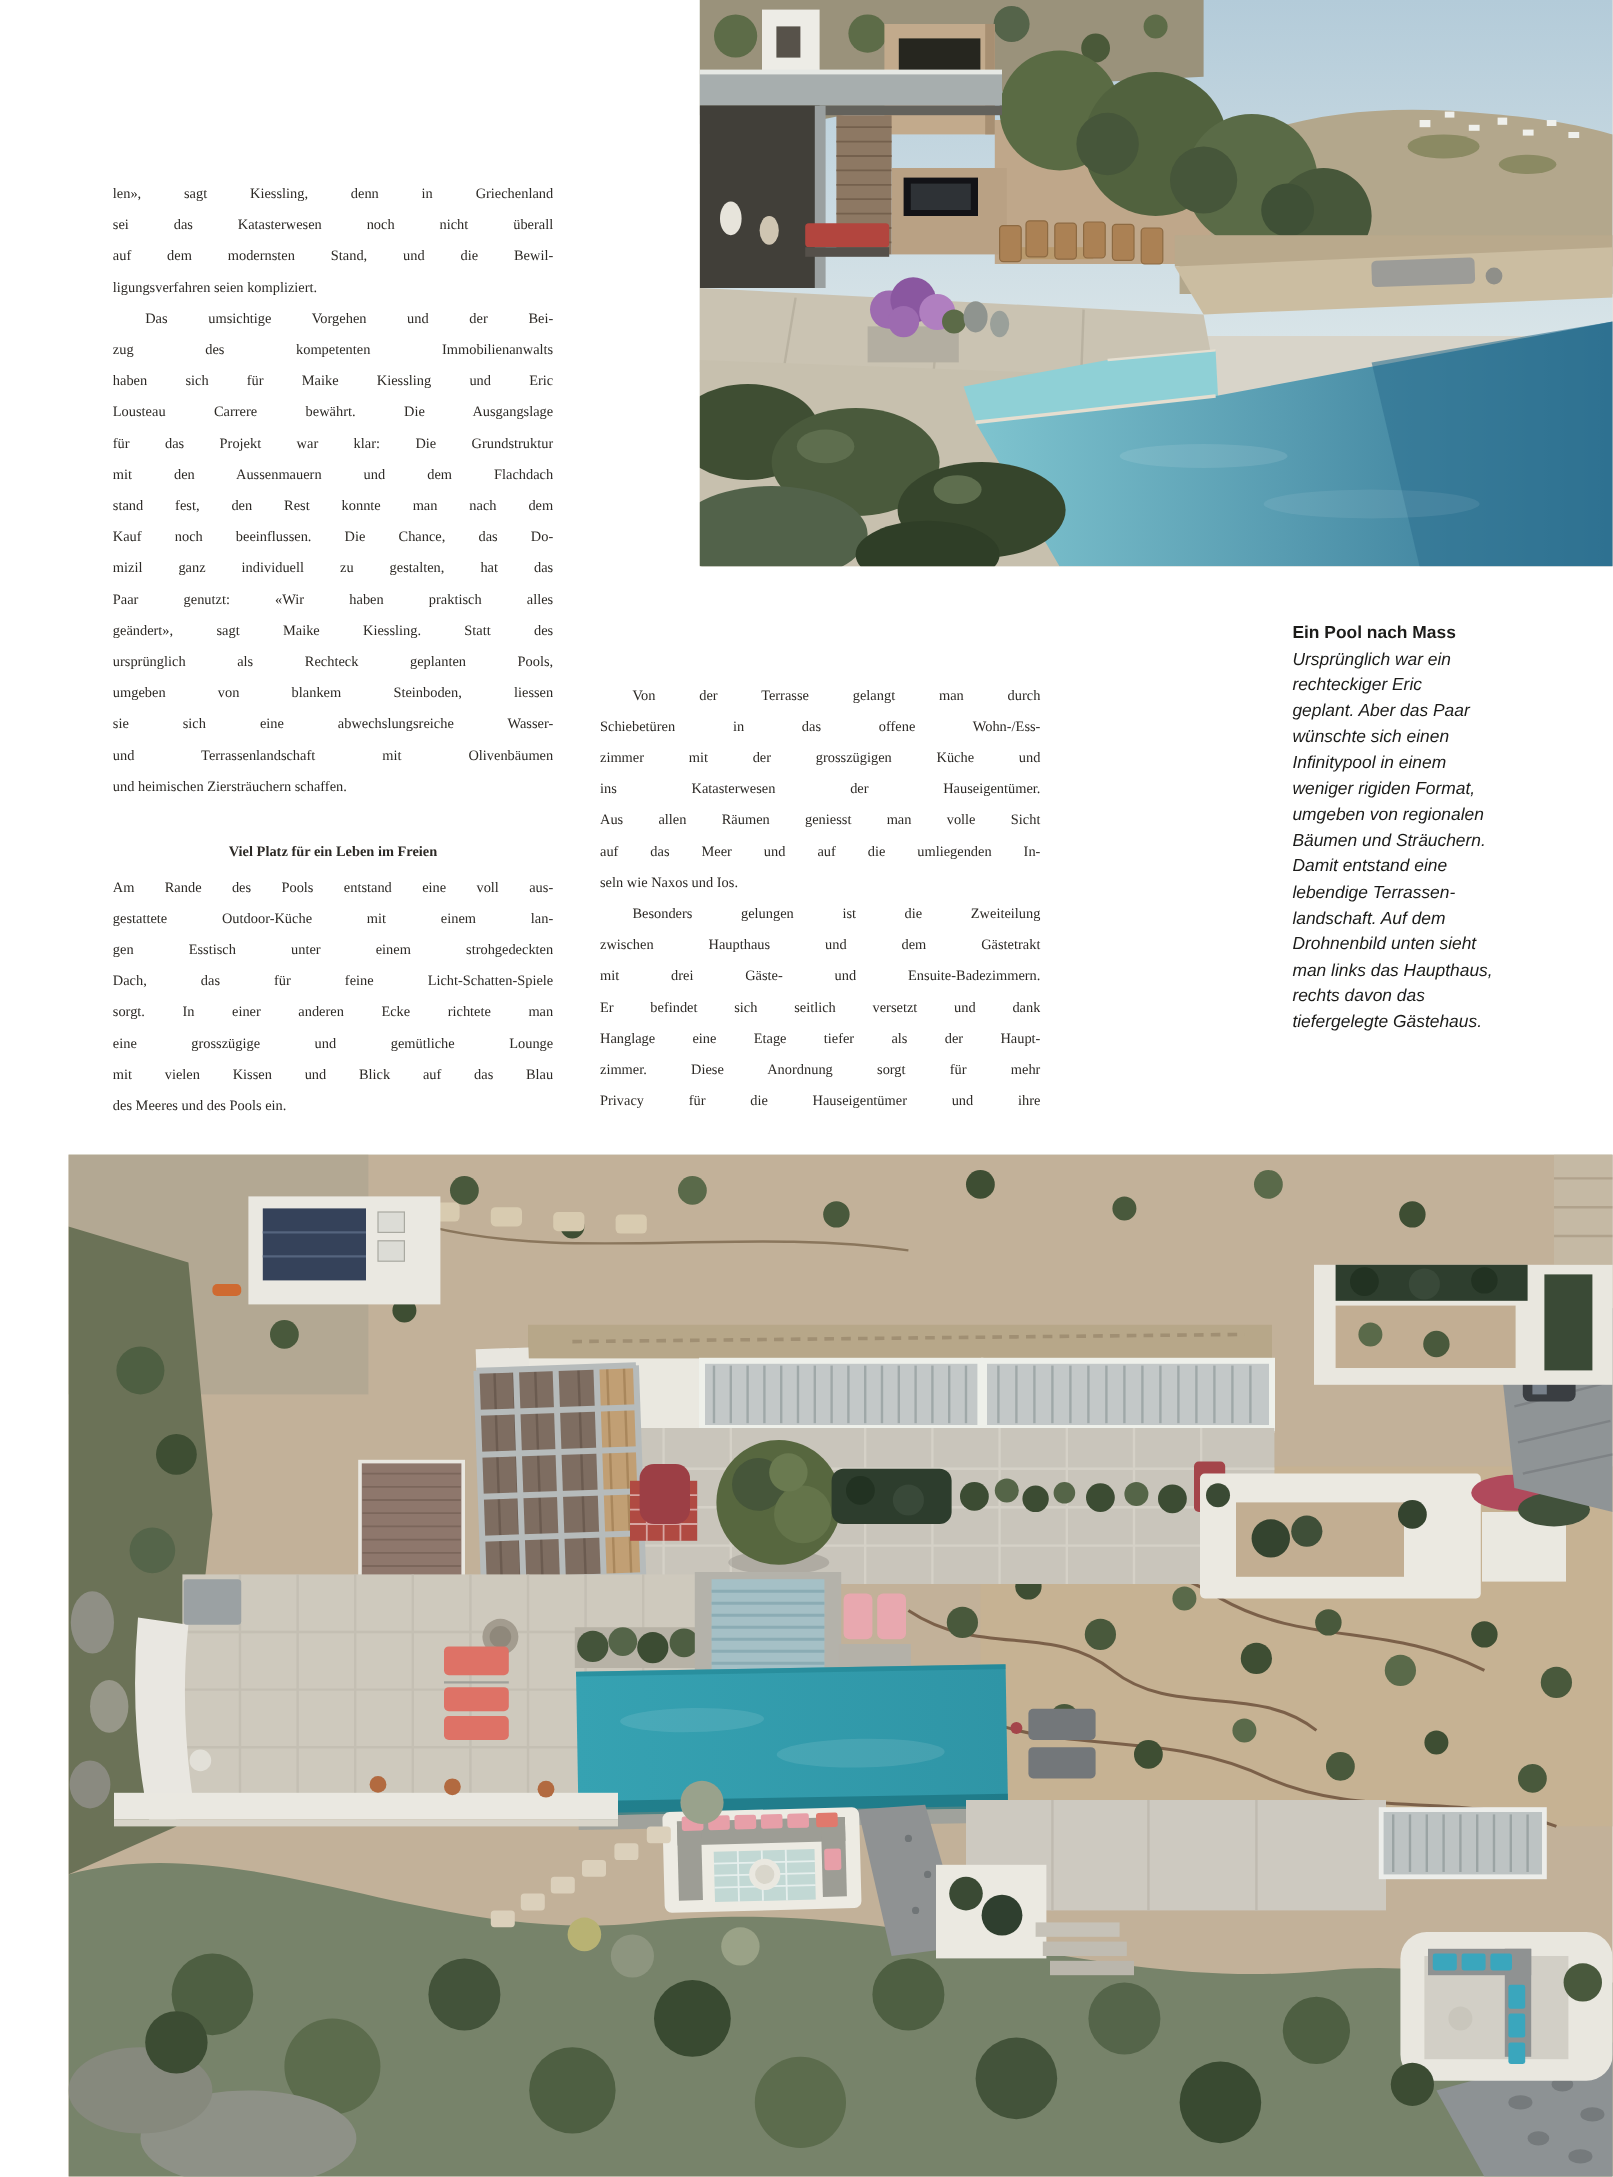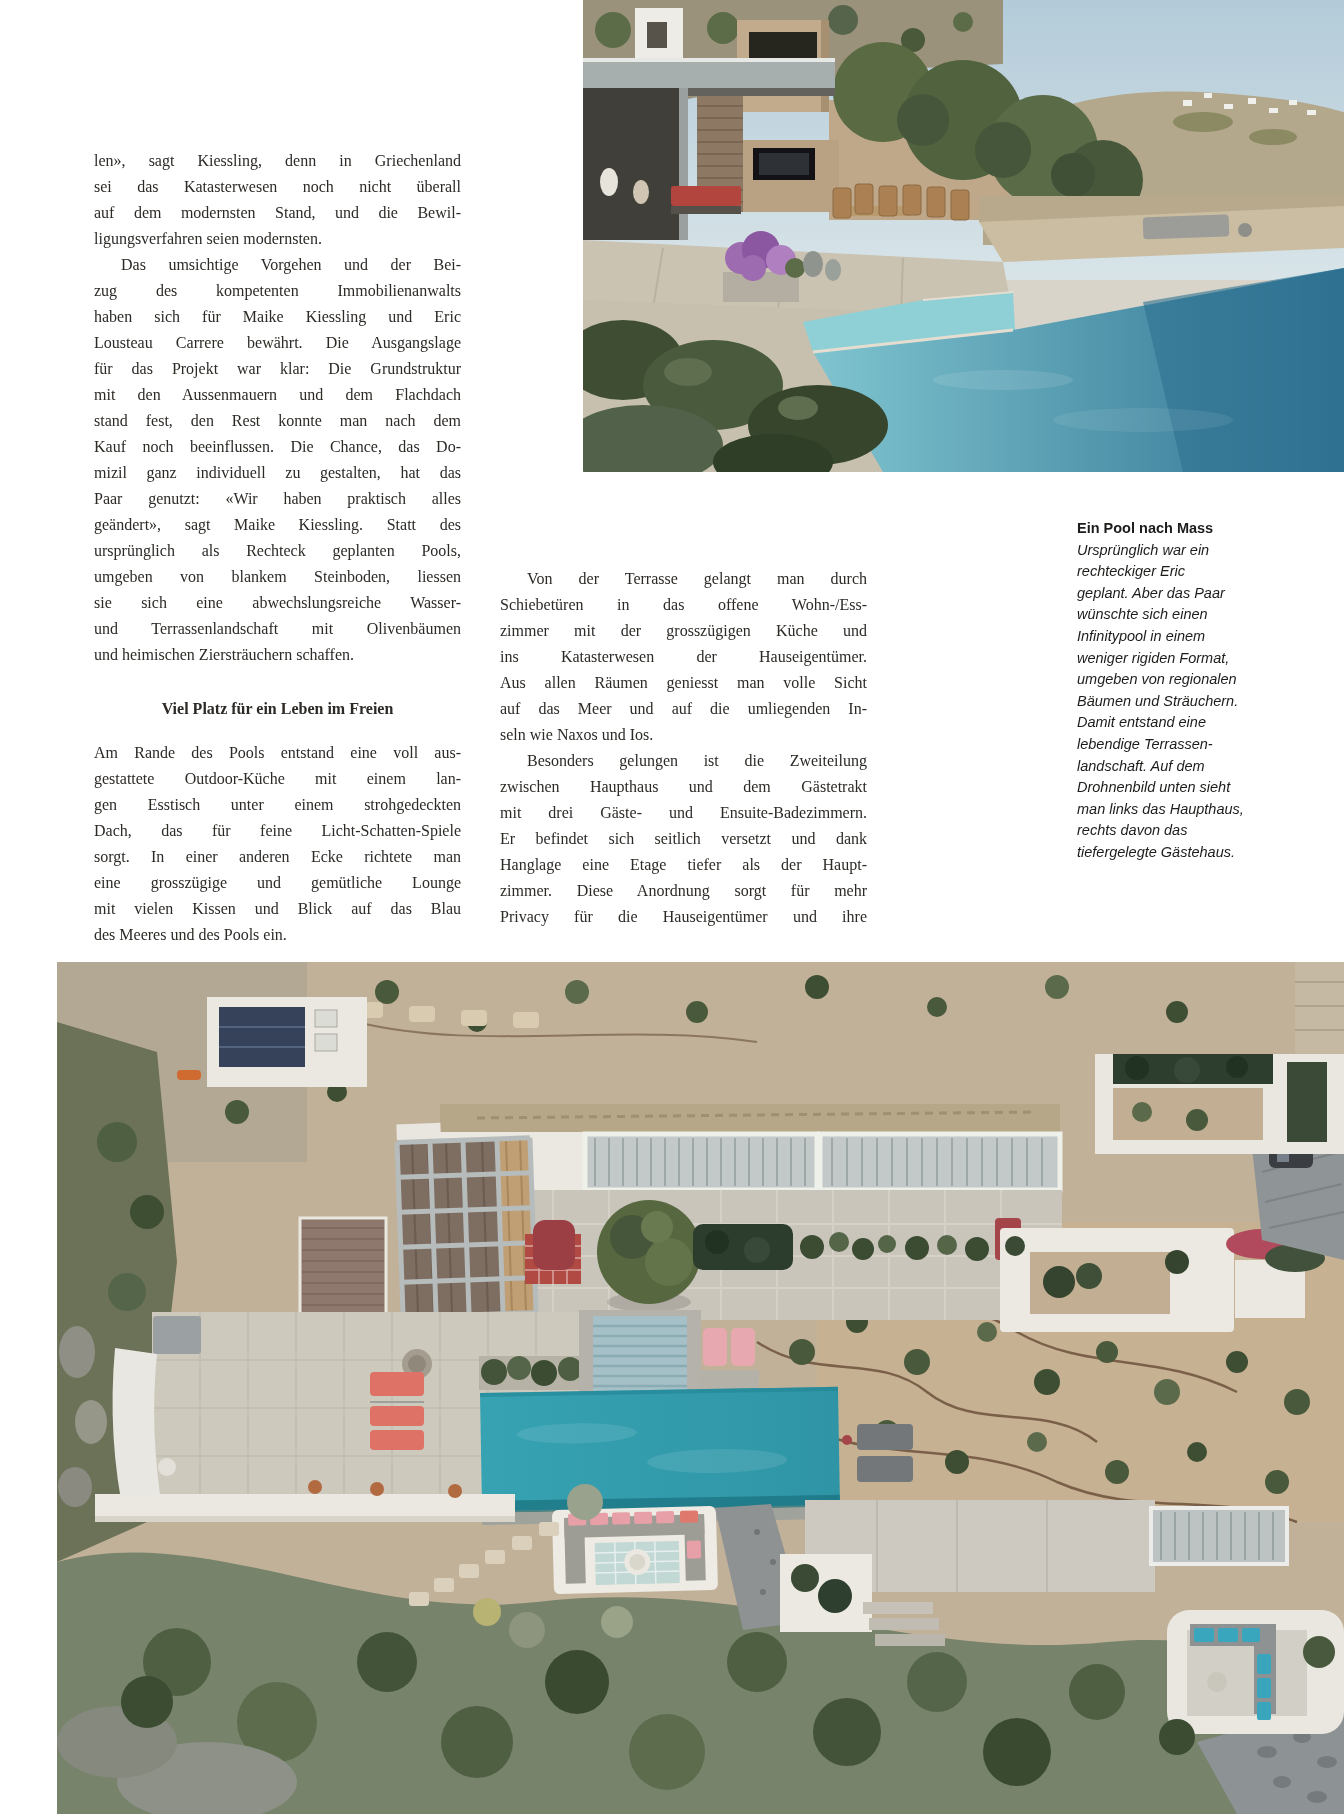--- a/index.html
+++ b/index.html
@@ -2,27 +2,27 @@
 <html style="--body-text: #2d2a26; --caption-text: #1c1c1a; --pool-turquoise: #35a3b4; --top-pool-deep: #2e7191; --coral-lounger: #de7266; --pink-lounger: #e8a8af; --maroon-chair: #9c3f45; --sky: #b3cbd9; --terrace-stone: #cdc8bc; --vegetation-dark: #4a5a3c;"><head>
 <meta charset="utf-8">
 <style>
   html,body{margin:0;padding:0;}
   body{
     width:1344px;height:1814px;position:relative;background:#ffffff;
     font-family:"Liberation Serif", serif;overflow:hidden;
   }
   .col{
     position:absolute;width:367px;color:var(--body-text,#2d2a26);
-    font-size:16px;line-height:26px;
+    font-size:12px;line-height:26px;
   }
   .tline{height:26px;overflow:hidden;}
   .just{text-align:justify;text-align-last:justify;}
   .para{margin:0;}
   .para.indent .tline.first{text-indent:27px;}
-  .subhead{font-weight:bold;text-align:center;height:26px;margin-top:28px;margin-bottom:18px;}
+  .subhead{font-weight:bold;text-align:center;height:26px;margin-top:28px;margin-bottom:4px;}
   .caption{
     position:absolute;left:1077px;top:518px;width:195px;
     font-family:"Liberation Sans", sans-serif;font-size:14.5px;line-height:21.6px;
     color:var(--caption-text,#1c1c1a);
   }
   .cap-title{font-weight:bold;height:21.6px;}
   .cap-line{height:21.6px;white-space:nowrap;font-style:italic;}
   .photo{position:absolute;overflow:hidden;background:#d8d4c9;}
   .photo svg{display:block;}
   #top-photo{left:583px;top:0;width:761px;height:472px;}
@@ -179,21 +179,21 @@
     </g>
   </svg>
 </div>
 
 <div class="col" style="left:94px;top:148px;">
   <div>
       <div class="para">
         <div class="tline just">len», sagt Kiessling, denn in Griechenland</div>
         <div class="tline just">sei das Katasterwesen noch nicht überall</div>
         <div class="tline just">auf dem modernsten Stand, und die Bewil-</div>
-        <div class="tline">ligungsverfahren seien modernsten.</div>
+        <div class="tline">ligungsverfahren seien kompliziert.</div>
       </div>
       <div class="para indent">
         <div class="tline just first">Das umsichtige Vorgehen und der Bei-</div>
         <div class="tline just">zug des kompetenten Immobilienanwalts</div>
         <div class="tline just">haben sich für Maike Kiessling und Eric</div>
         <div class="tline just">Lousteau Carrere bewährt. Die Ausgangslage</div>
         <div class="tline just">für das Projekt war klar: Die Grundstruktur</div>
         <div class="tline just">mit den Aussenmauern und dem Flachdach</div>
         <div class="tline just">stand fest, den Rest konnte man nach dem</div>
         <div class="tline just">Kauf noch beeinflussen. Die Chance, das Do-</div>

